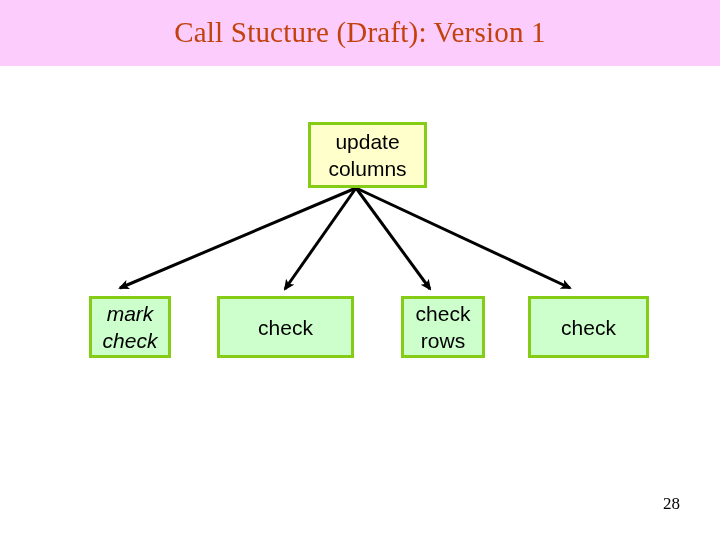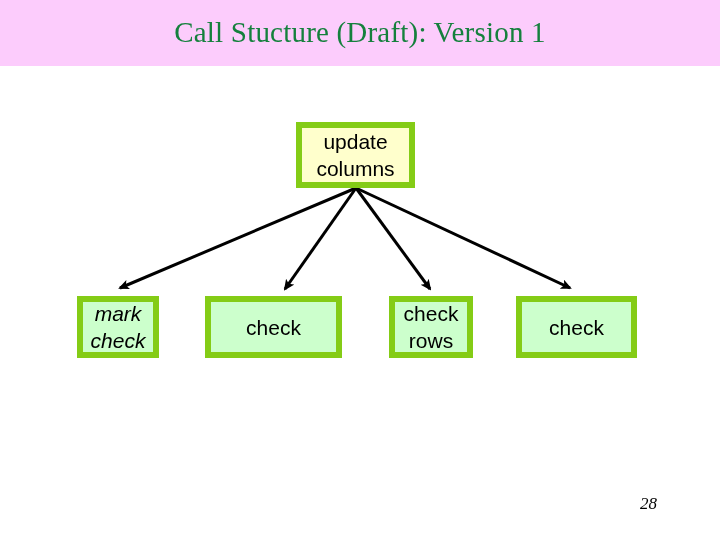--- a/index.html
+++ b/index.html
@@ -34,21 +34,21 @@
   }
   #title-text {
     position: absolute;
     left: 0;
     top: 14px;
     width: 720px;
     text-align: center;
     font-family: "Liberation Serif", "DejaVu Serif", serif;
     font-size: 29px;
     line-height: 36px;
-    color: #15803d;
+    color: #c2410c;
     letter-spacing: 0.2px;
     white-space: nowrap;
   }
 
   
   #diagram {
     position: absolute;
     left: 0;
     top: 66px;
     width: 720px;
@@ -58,30 +58,31 @@
     position: absolute;
     left: 0;
     top: 0;
     width: 720px;
     height: 474px;
   }
 
   .node {
     position: absolute;
     box-sizing: border-box;
-    border: 6px solid #84cc16;
+    border: 3px solid #84cc16;
     display: flex;
     flex-direction: column;
     align-items: center;
     justify-content: center;
     font-family: "Liberation Sans", sans-serif;
     font-size: 21px;
     line-height: 27px;
     color: #000000;
     text-align: center;
+    margin-left: 12px;
   }
   .node .line { display: block; white-space: nowrap; }
 
   .node-root {
     background: #ffffcc;
   }
   .node-leaf {
     background: #ccffcc;
   }
 
@@ -91,26 +92,25 @@
   #node-check-diag    { left: 205px; top: 230px; width: 137px; height: 62px; }
   #node-check-rows    { left: 389px; top: 230px; width: 84px;  height: 62px; }
   #node-check-cols    { left: 516px; top: 230px; width: 121px; height: 62px; }
 
   
   #page-number {
     position: absolute;
     left: 640px;
     top: 494px;
     width: 40px;
-    text-align: left;
+    text-align: right;
     font-family: "Liberation Serif", "DejaVu Serif", serif;
     font-size: 17px;
     line-height: 20px;
     color: #000000;
-    font-style: italic;
   }
 </style>
 </head>
 <body>
 
 <div id="slide">
 
   <div id="title-banner">
     <div id="title-text">Call Stucture (Draft): Version 1</div>
   </div>

